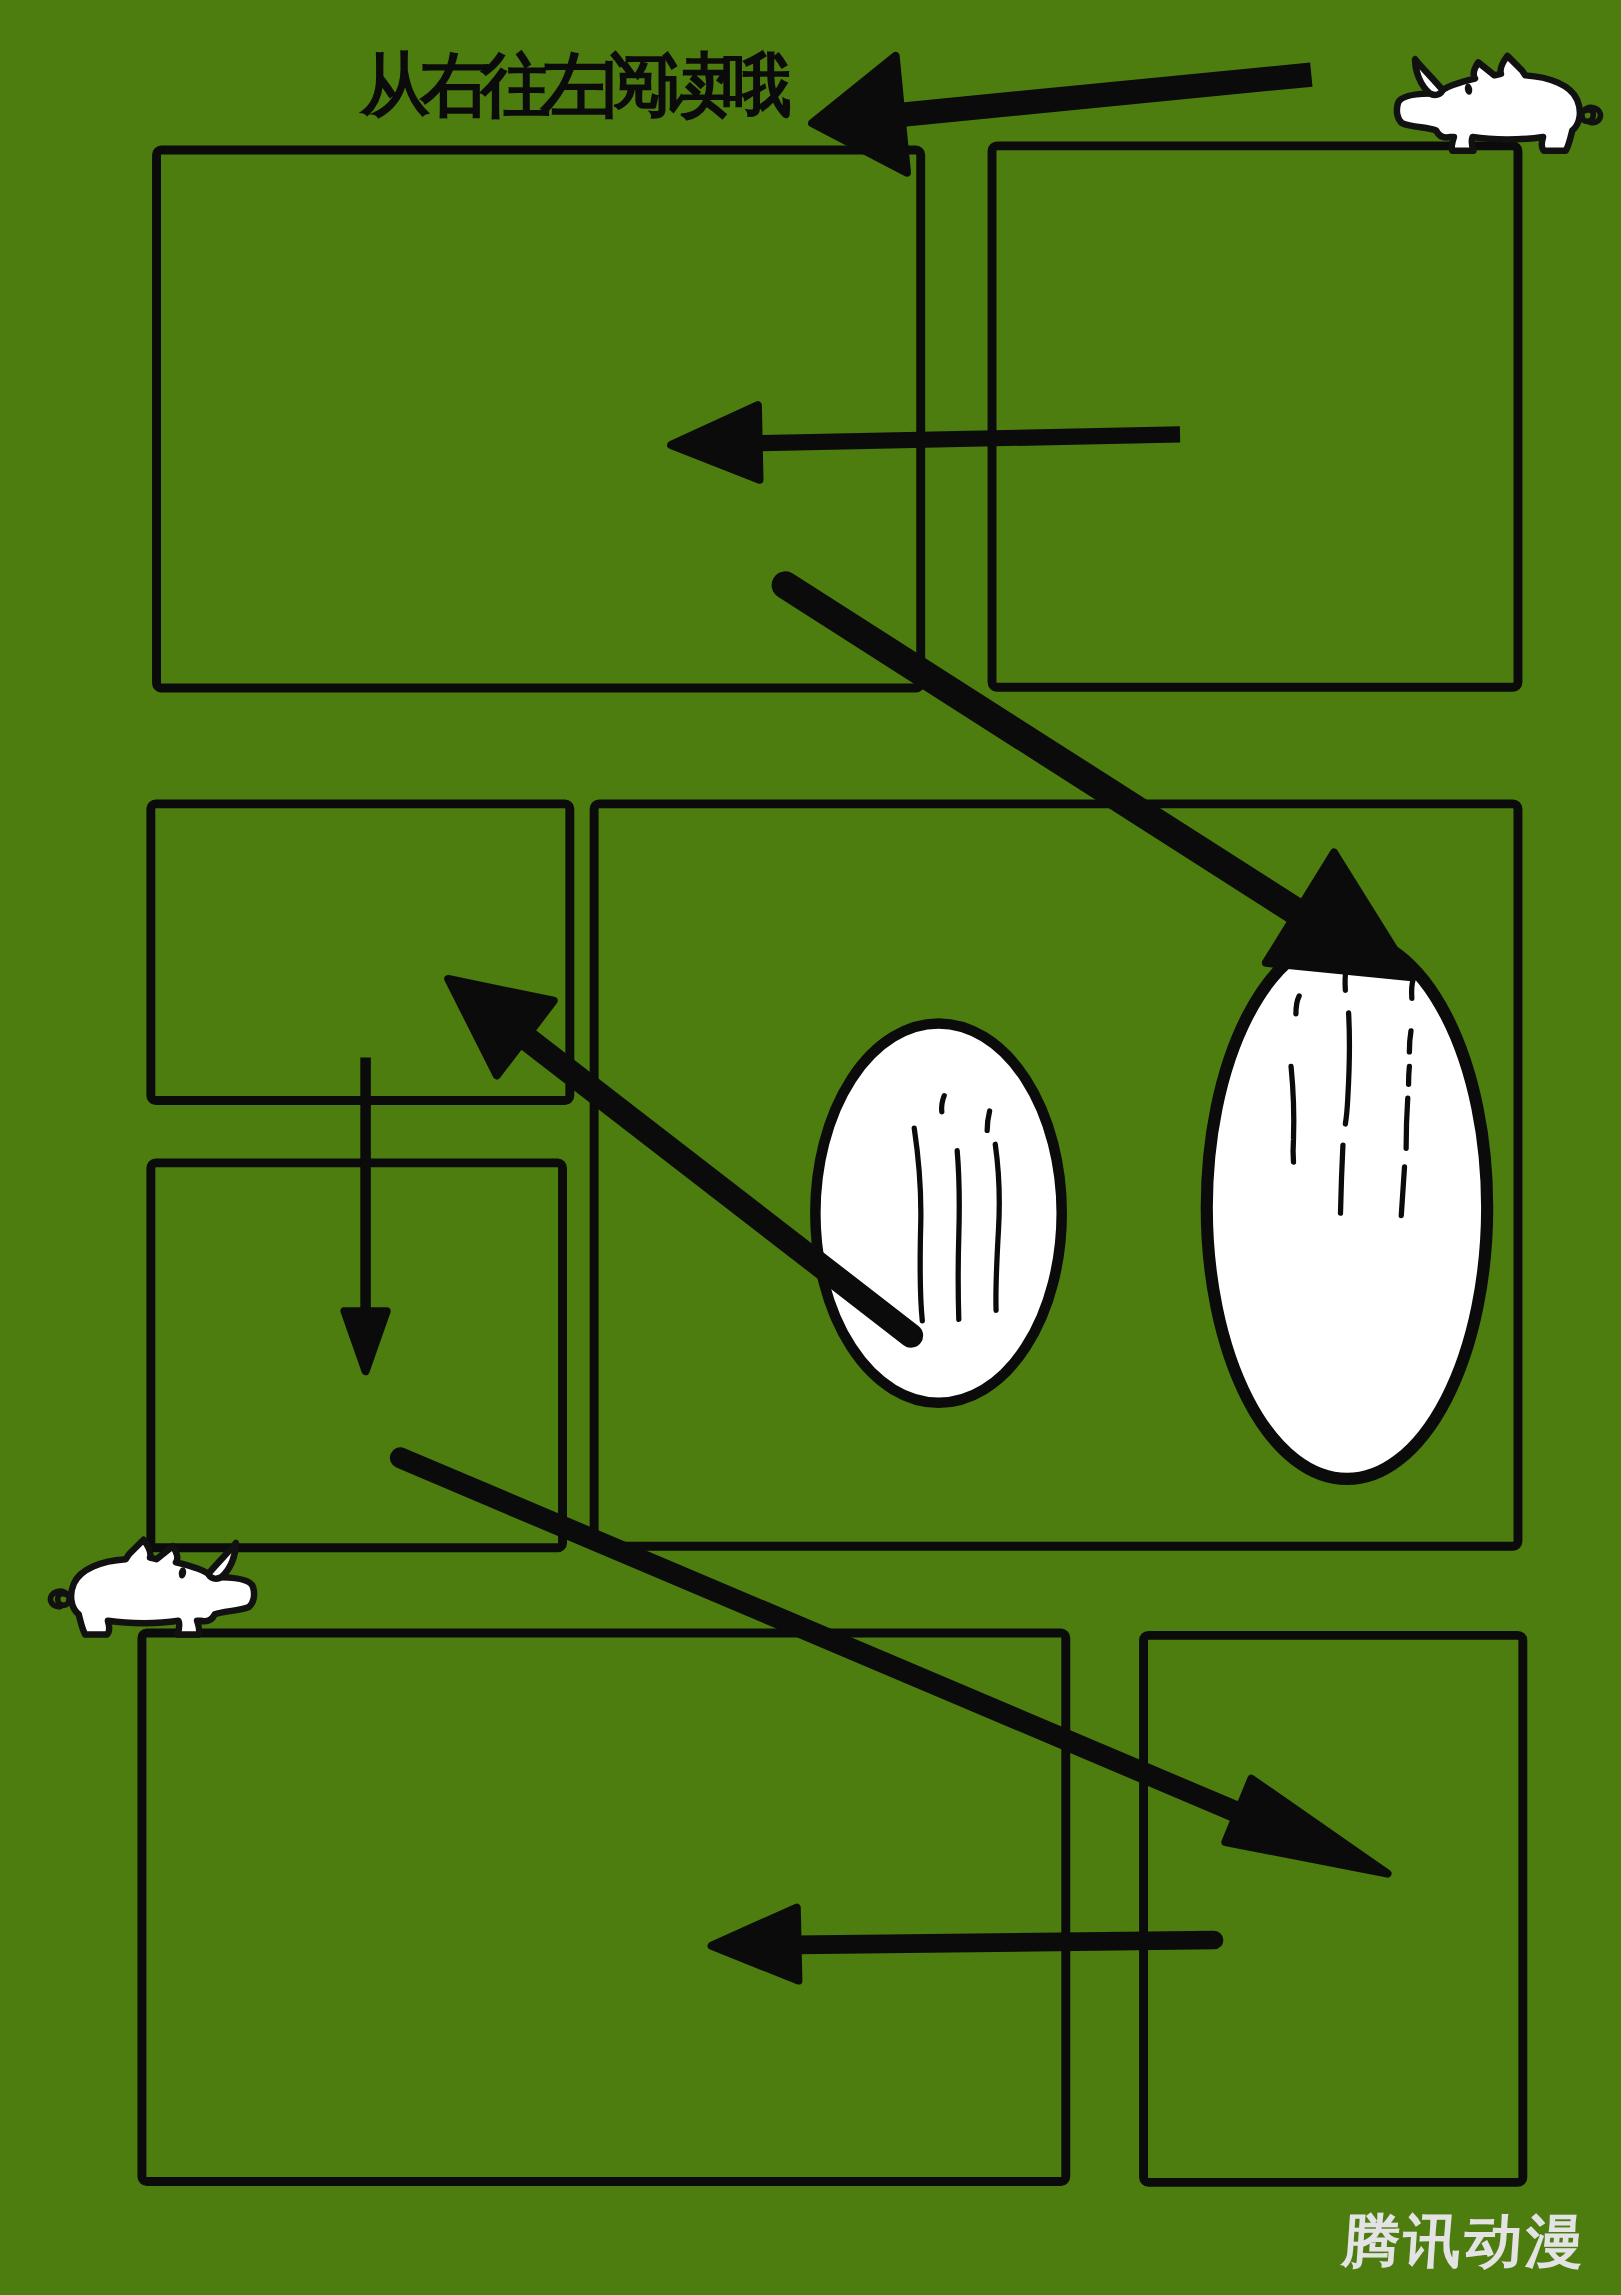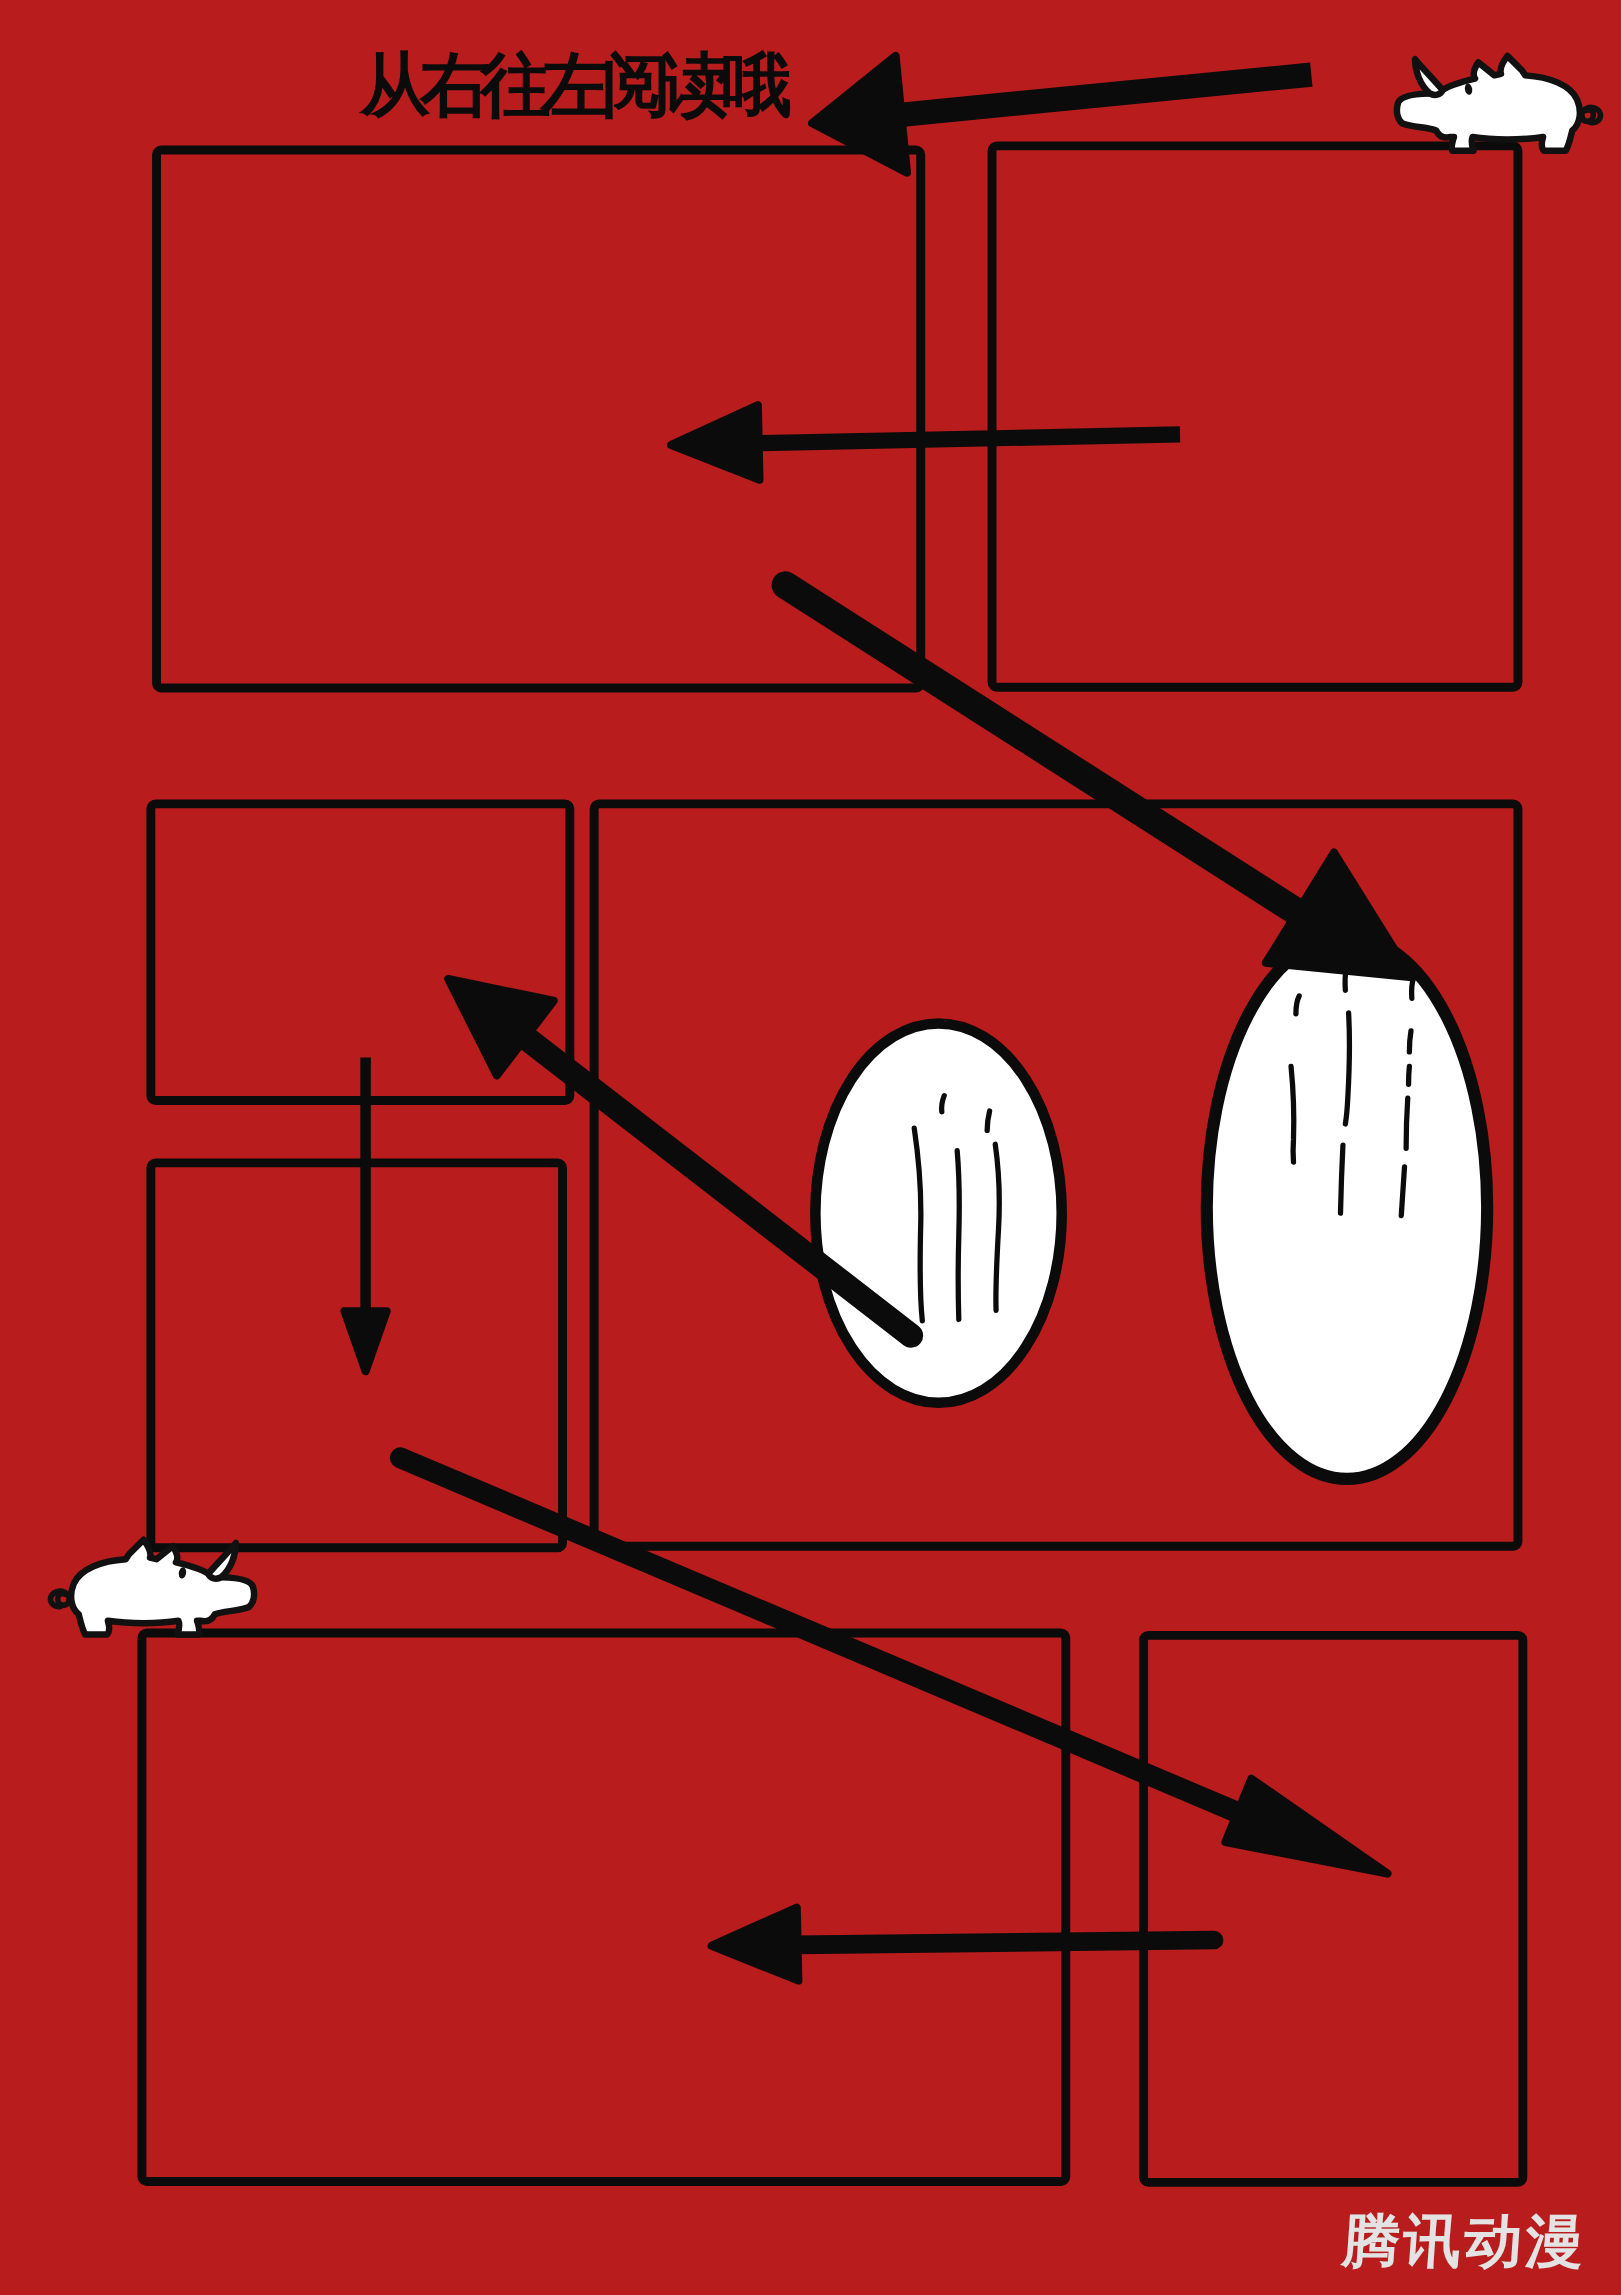--- a/index.html
+++ b/index.html
@@ -1,19 +1,19 @@
 <!DOCTYPE html>
 <html style="font-size:13px"><head>
 <meta charset="utf-8">
 <style>
   html,body{margin:0;padding:0;background:#ffffff;}
   #screen{
     position:relative;
     width:1621px;height:2295px;
-    background:#b91c1c;
+    background:#4d7c0f;
     overflow:hidden;
     font-family:"Liberation Sans","DejaVu Sans",sans-serif;
   }
   #lineart{position:absolute;left:0;top:0;width:1621px;height:2295px;}
   .panel{fill:none;stroke:#0b0b0b;stroke-width:11;stroke-linejoin:round;}
   .bubble{fill:#ffffff;stroke:#0b0b0b;}
   .scribble{fill:none;stroke:#0b0b0b;stroke-width:6.5;stroke-linecap:round;}
   .shaft{stroke:#0b0b0b;fill:none;}
   .head{fill:#0b0b0b;stroke:#0b0b0b;stroke-width:10;stroke-linejoin:round;}
   .pig-body{fill:#ffffff;stroke:#111111;stroke-width:8;stroke-linejoin:round;stroke-linecap:round;}

